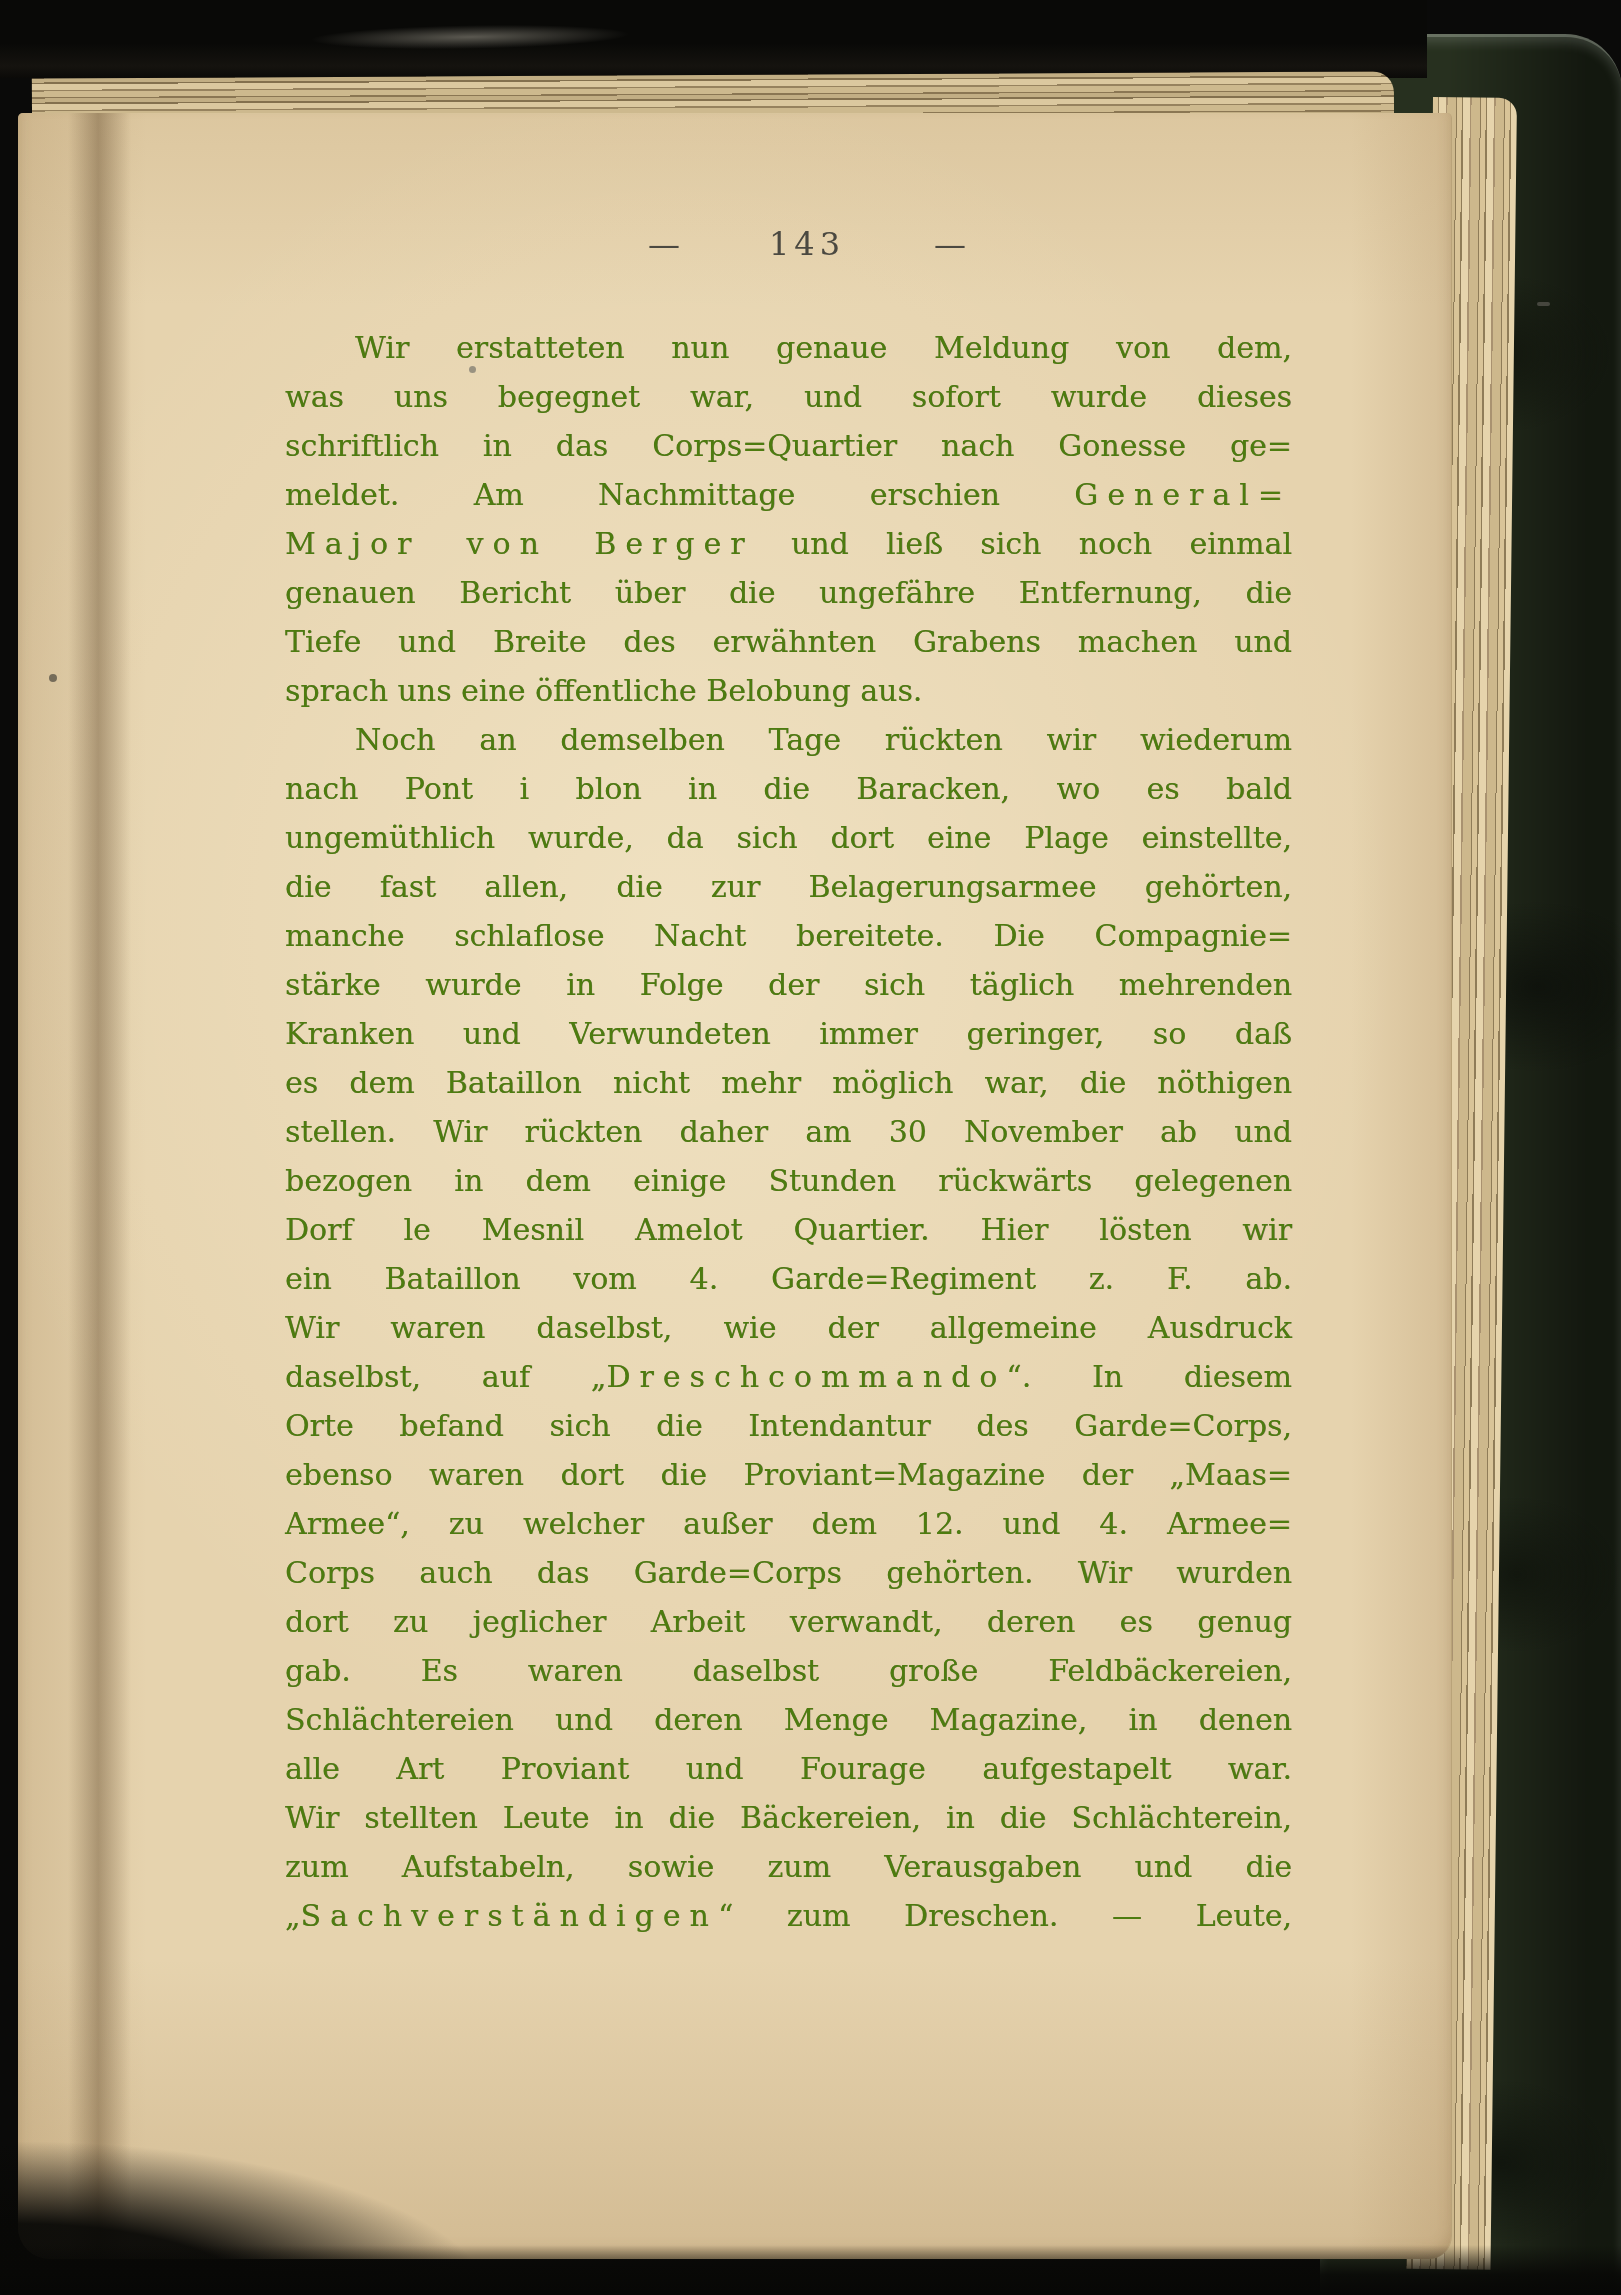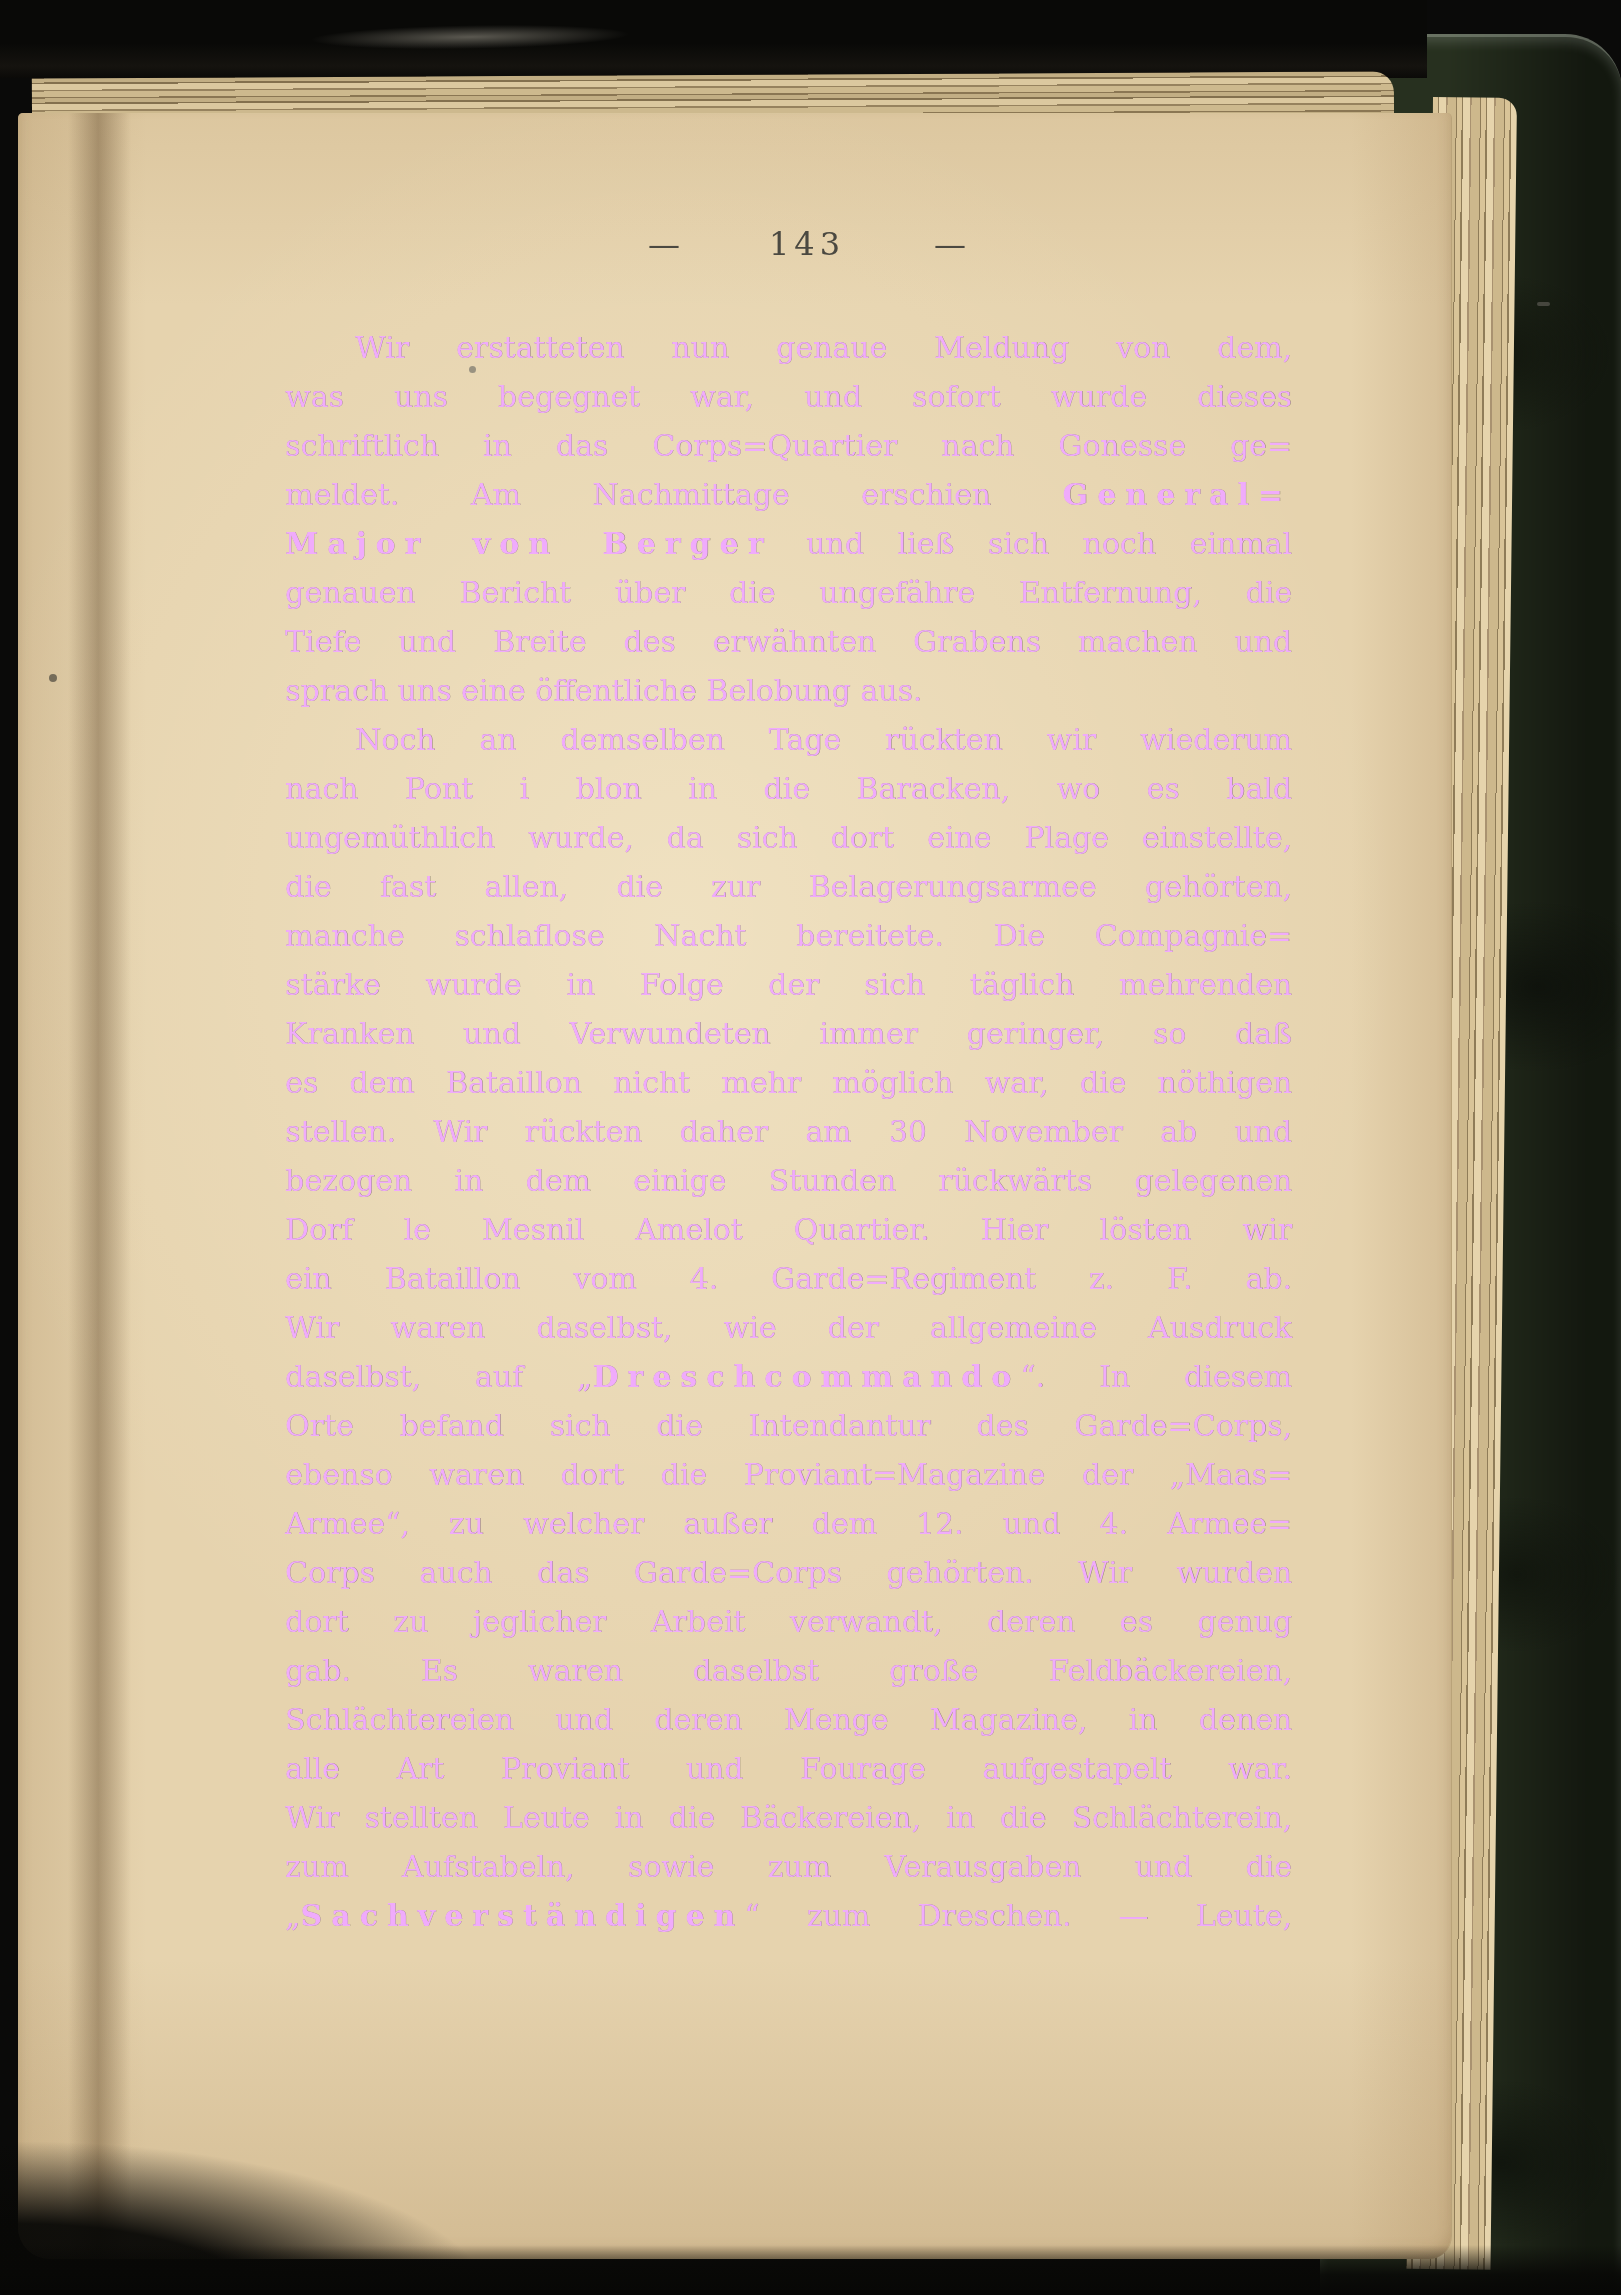--- a/index.html
+++ b/index.html
@@ -68,27 +68,27 @@
          background:linear-gradient(180deg, rgba(8,8,6,0), rgba(8,8,6,.9) 60%, #070706 100%);}
 
   
   .header{position:absolute;left:648px;top:225px;width:318px;display:flex;
          justify-content:space-between;align-items:center;
          font-size:32px;color:#4b4941;}
   .header .num{letter-spacing:4.9px;}
 
   
   .textblock{position:absolute;left:285px;top:323px;width:1007px;
-         font-size:30px;line-height:49px;color:#f0abfc;
+         font-size:30px;line-height:49px;color:#4d7c0f;
          text-shadow:0.3px 0 0 rgba(64,61,51,.55);}
   .ln{text-align:justify;text-align-last:justify;height:49px;overflow:visible;}
   .ln.in{text-indent:70px;}
   .ln.nj{text-align-last:left;}
   .sg{white-space:pre-wrap;}
-  .sp{letter-spacing:0.30em;font-weight:bold;}
+  .sp{letter-spacing:0.30em;}
 
   
   .speck{position:absolute;border-radius:50%;}
   .speck1{left:469px;top:366px;width:7.3px;height:7.3px;background:#6e6d66;opacity:.65;}
   .speck2{left:49px;top:674px;width:8px;height:8px;background:#4a463c;opacity:.7;}
   .speck3{left:1537px;top:302px;width:13px;height:4px;border-radius:2.4px;background:#53514a;opacity:.8;}
 </style>
 </head>
 <body>
 

